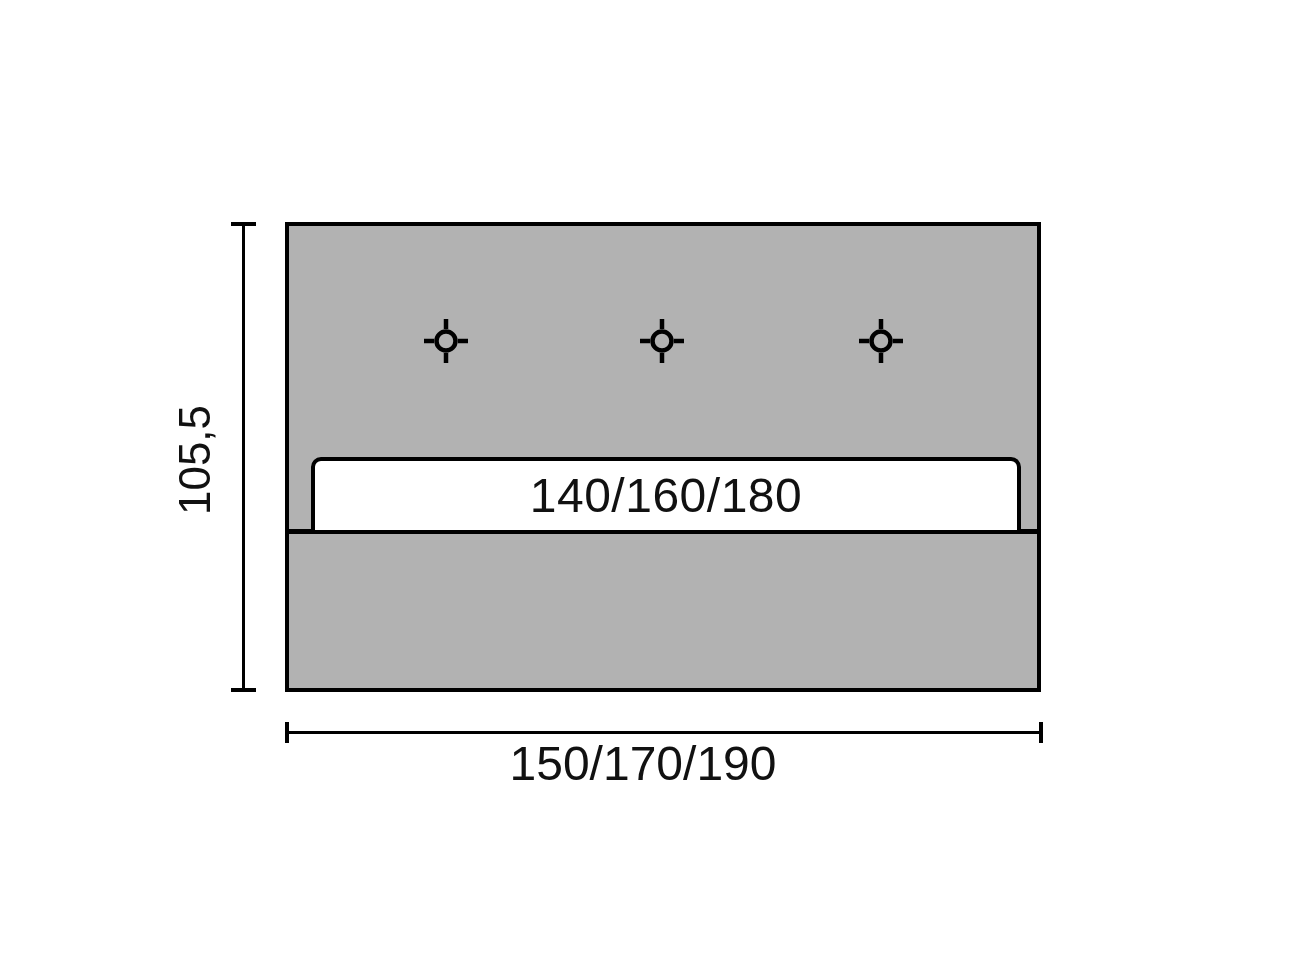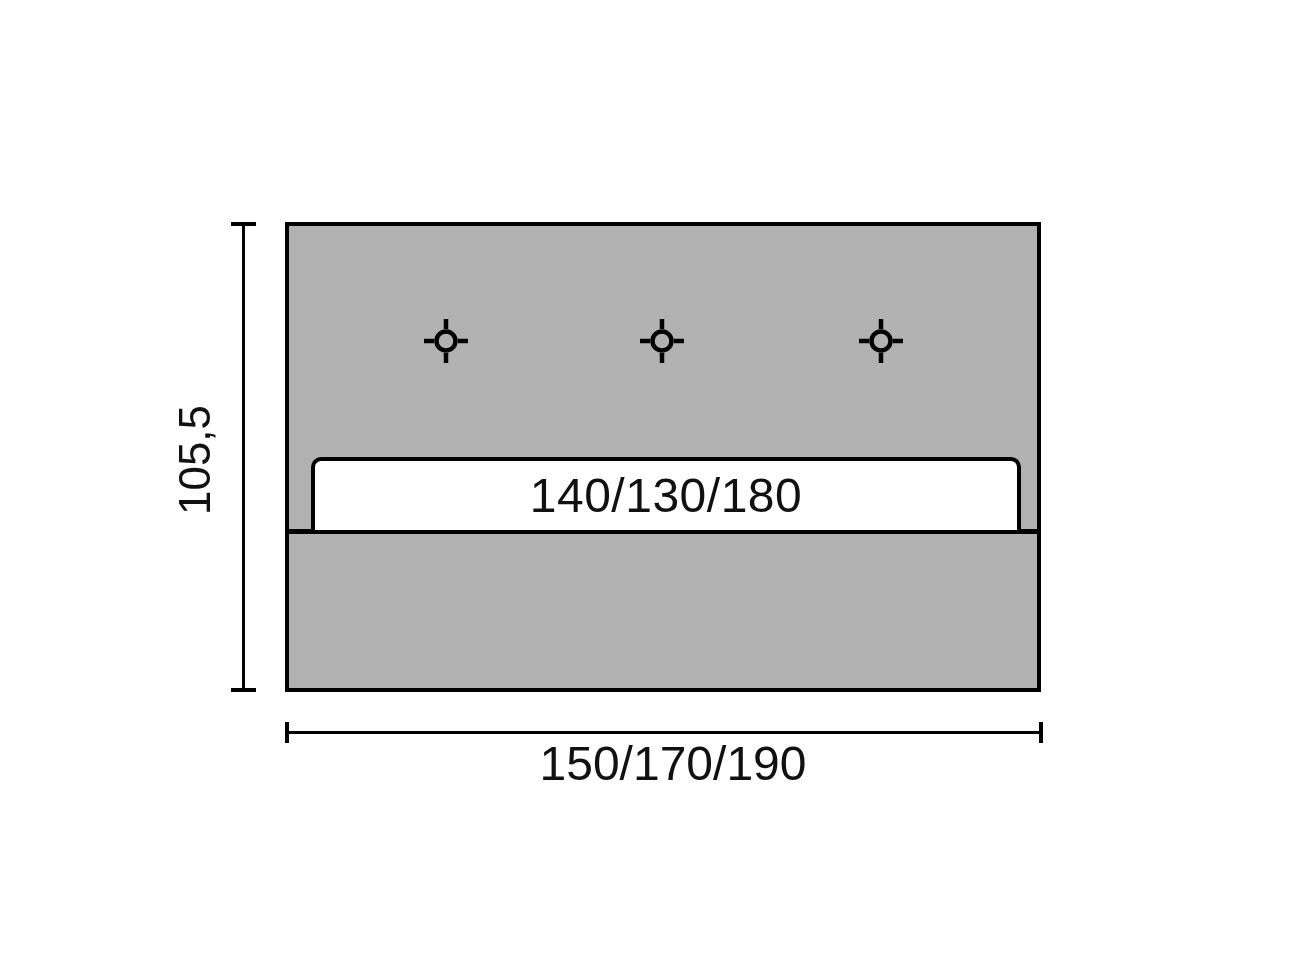--- a/index.html
+++ b/index.html
@@ -57,21 +57,21 @@
     position:absolute;left:195px;top:460px;
     transform:translate(-50%,-50%) rotate(-90deg);
     font-size:44px;line-height:1;white-space:nowrap;
   }
   
   .hdim-line{position:absolute;left:287px;top:731px;width:754px;height:3px;background:var(--outline);}
   .hdim-cap{position:absolute;top:722px;width:4px;height:21px;background:var(--outline);}
   .hdim-cap.left{left:285px;}
   .hdim-cap.right{left:1039px;}
   .hdim-label{
-    position:absolute;left:673px;top:764px;
+    position:absolute;left:643px;top:764px;
     transform:translate(-50%,-50%);
     font-size:48px;line-height:1;white-space:nowrap;
   }
 </style>
 </head>
 <body>
 
 <div class="stage">
 
   <div class="panel"></div>
@@ -100,21 +100,21 @@
     <svg viewBox="0 0 44 44" aria-hidden="true">
       <circle cx="22" cy="22" r="9.5" fill="none" stroke="currentColor" stroke-width="4.5"></circle>
       <line x1="22" y1="0" x2="22" y2="10" stroke="currentColor" stroke-width="4.5"></line>
       <line x1="22" y1="34" x2="22" y2="44" stroke="currentColor" stroke-width="4.5"></line>
       <line x1="0" y1="22" x2="10" y2="22" stroke="currentColor" stroke-width="4.5"></line>
       <line x1="34" y1="22" x2="44" y2="22" stroke="currentColor" stroke-width="4.5"></line>
     </svg>
   </span>
 
   <div class="slat">
-    <span class="slat-label">140/130/180</span>
+    <span class="slat-label">140/160/180</span>
   </div>
 
   <div class="vdim-line"></div>
   <div class="vdim-cap top"></div>
   <div class="vdim-cap bottom"></div>
   <div class="vdim-label">105,5</div>
 
   <div class="hdim-line"></div>
   <div class="hdim-cap left"></div>
   <div class="hdim-cap right"></div>

